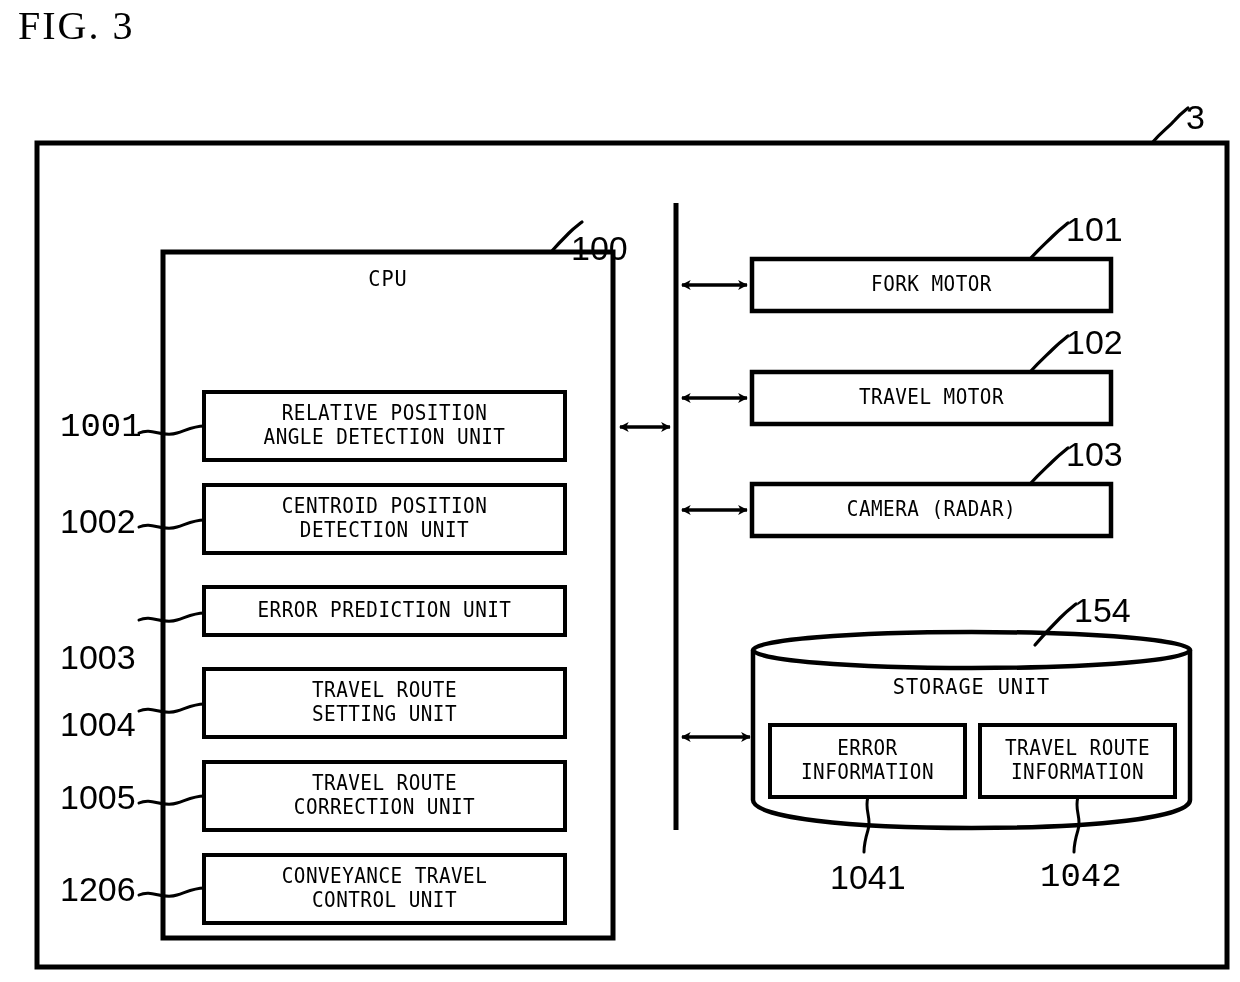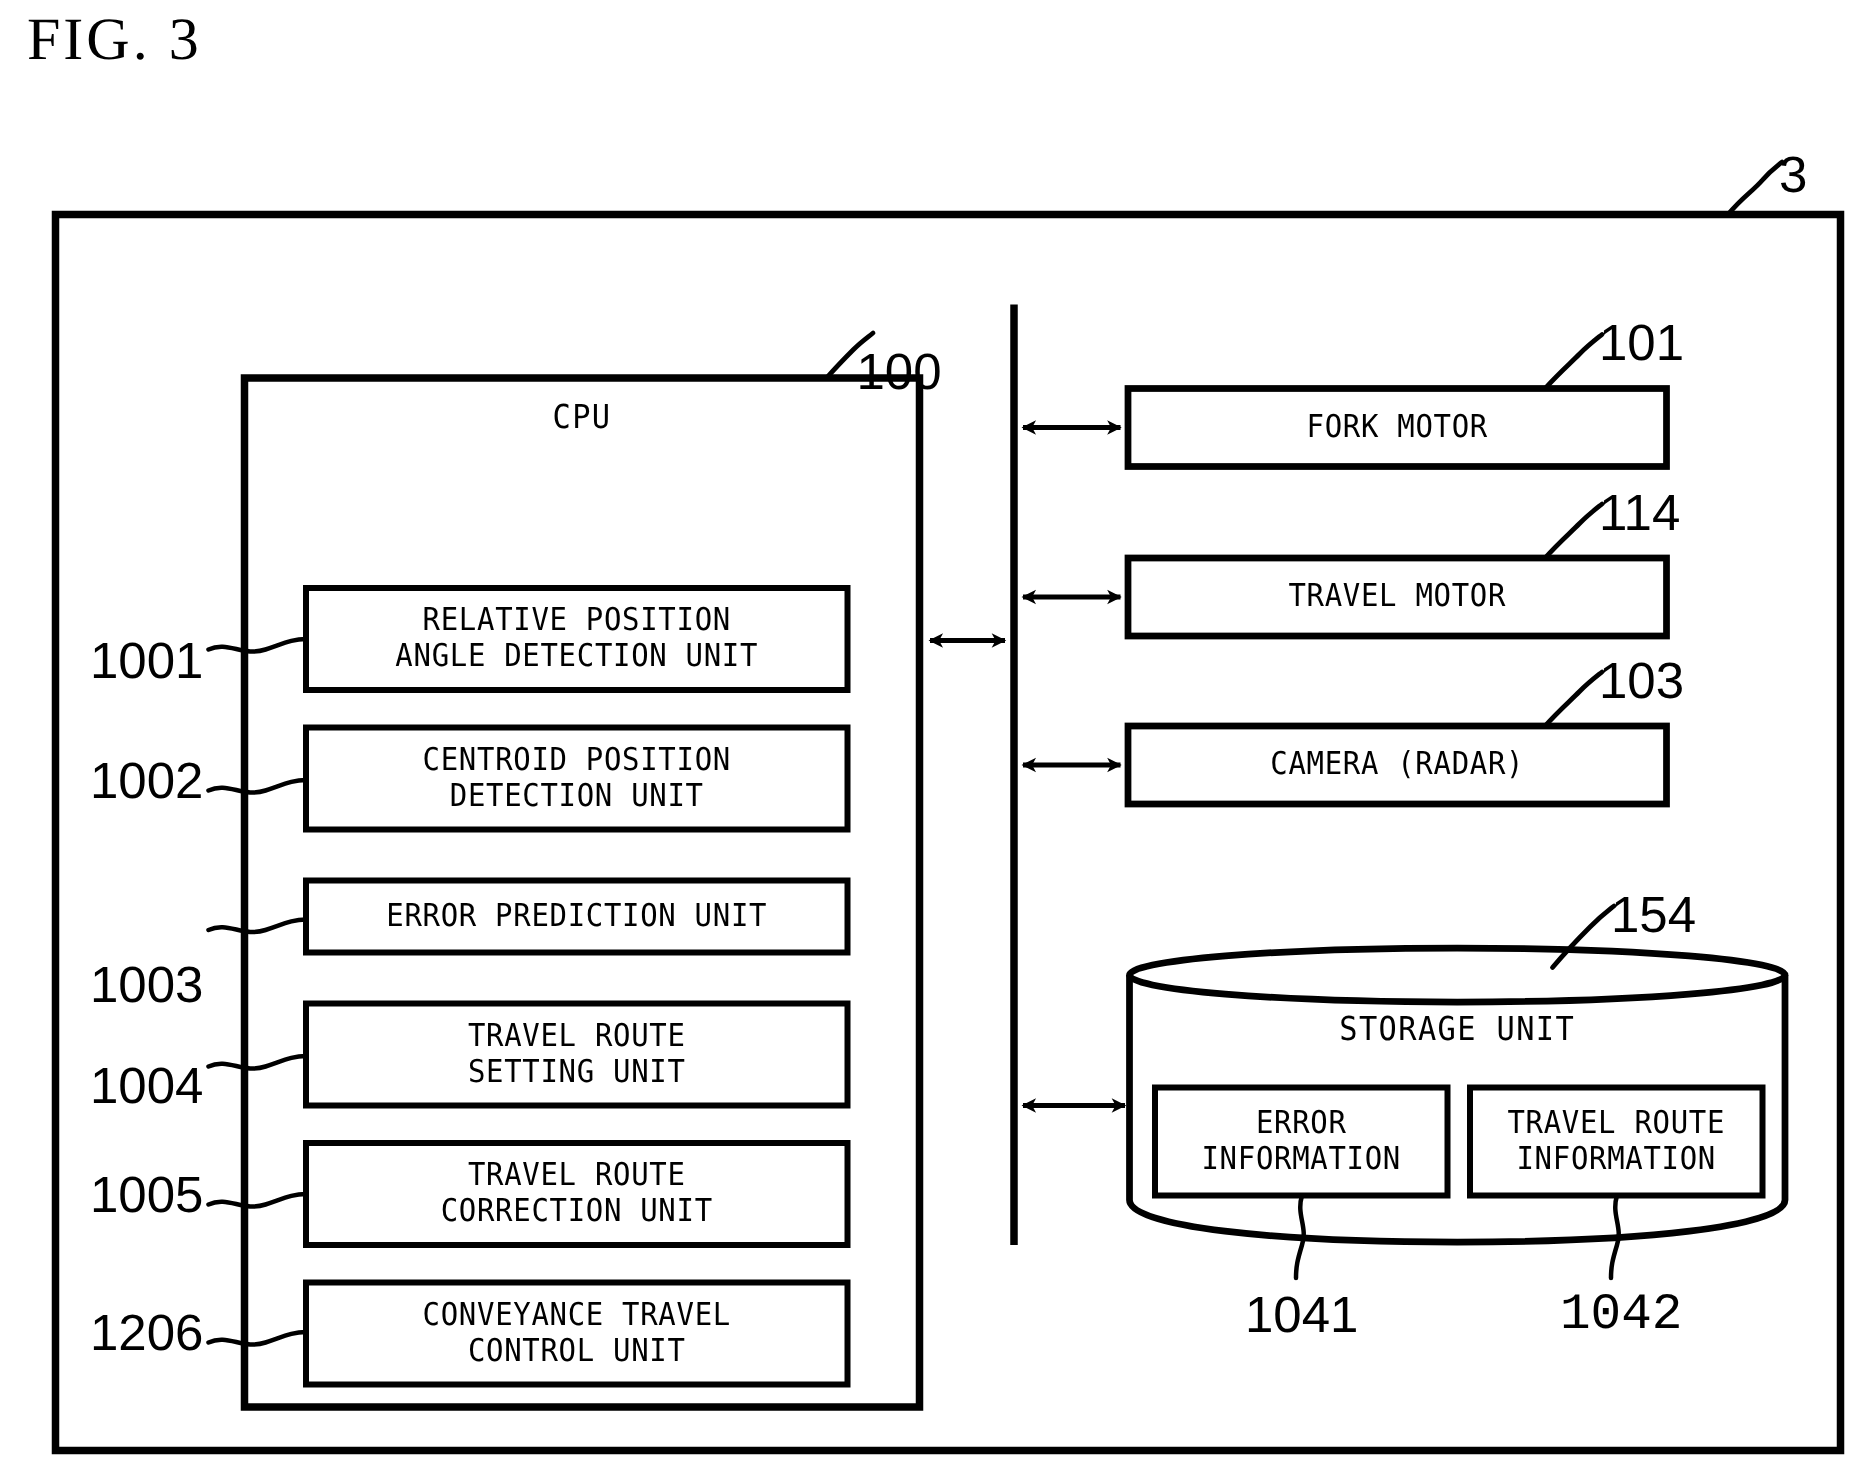--- a/index.html
+++ b/index.html
@@ -177,33 +177,33 @@
   <div class="lbl unit-label" style="left:204px; top:485px; width:361px; height:68px;">CENTROID POSITION
 DETECTION UNIT</div>
   <div class="lbl unit-label" style="left:204px; top:587px; width:361px; height:48px;">ERROR PREDICTION UNIT</div>
   <div class="lbl unit-label" style="left:204px; top:669px; width:361px; height:68px;">TRAVEL ROUTE
 SETTING UNIT</div>
   <div class="lbl unit-label" style="left:204px; top:762px; width:361px; height:68px;">TRAVEL ROUTE
 CORRECTION UNIT</div>
   <div class="lbl unit-label" style="left:204px; top:855px; width:361px; height:68px;">CONVEYANCE TRAVEL
 CONTROL UNIT</div>
 
-  <div class="refnum" style="left:60px; top:424px;">1001</div>
+  <div class="refnum" style="left:60px; top:410px;font-family:Liberation Mono, monospace;">1001</div>
   <div class="refnum" style="left:60px; top:504px;">1002</div>
   <div class="refnum" style="left:60px; top:596px;margin-top:44px;">1003</div>
   <div class="refnum" style="left:60px; top:688px;margin-top:19px;">1004</div>
   <div class="refnum" style="left:60px; top:780px;">1005</div>
   <div class="refnum" style="left:60px; top:872px;">1206</div>
 
   <div class="lbl" style="left:752px; top:259px; width:359px; height:52px;">FORK MOTOR</div>
   <div class="lbl" style="left:752px; top:372px; width:359px; height:52px;">TRAVEL MOTOR</div>
   <div class="lbl" style="left:752px; top:484px; width:359px; height:52px;">CAMERA (RADAR)</div>
 
   <div class="refnum" style="left:1066px; top:212px;">101</div>
-  <div class="refnum" style="left:1066px; top:325px;">114</div>
+  <div class="refnum" style="left:1066px; top:325px;">102</div>
   <div class="refnum" style="left:1066px; top:437px;">103</div>
 
   <div class="storage-title">STORAGE UNIT</div>
   <div class="refnum" style="left:1074px; top:593px;">154</div>
 
   <div class="lbl" style="left:770px; top:725px; width:195px; height:72px;">ERROR
 INFORMATION</div>
   <div class="lbl" style="left:980px; top:725px; width:195px; height:72px;">TRAVEL ROUTE
 INFORMATION</div>
 

